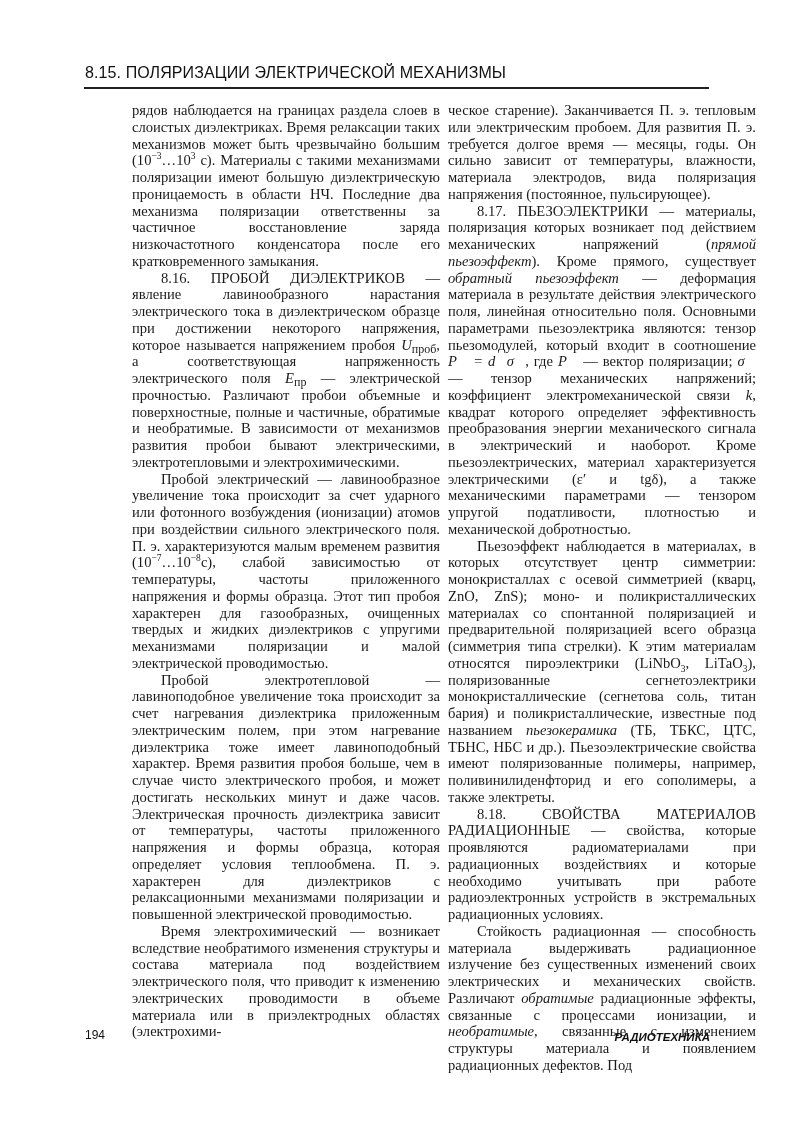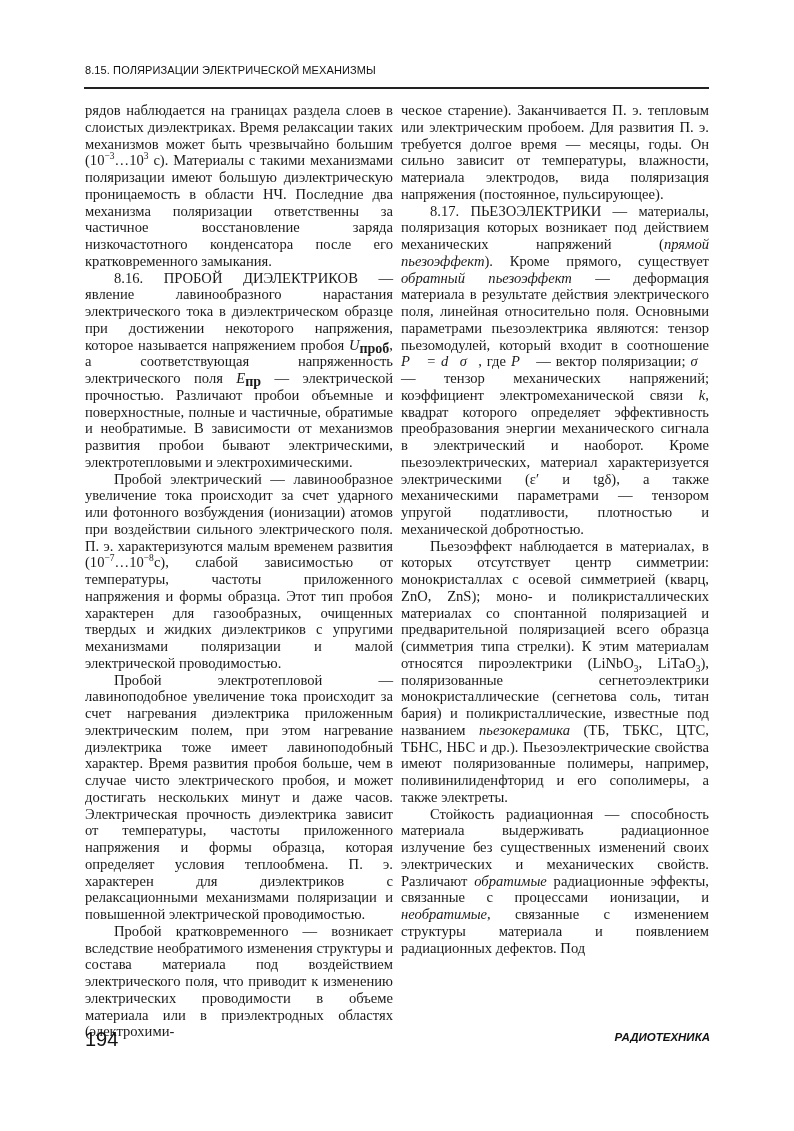--- a/index.html
+++ b/index.html
@@ -1,38 +1,38 @@
 <!DOCTYPE html>
 <html><head>
 <meta charset="utf-8">
 <style>
   html, body { margin:0; padding:0; background:#ffffff; }
   body { width:794px; height:1131px; position:relative; overflow:hidden; color:#1a1a1a; }
   .running-head {
     position:absolute; left:85px; top:64px; width:623px;
-    font-family:"Liberation Sans", sans-serif; font-size:11px; letter-spacing:0.1px;
+    font-family:"Liberation Sans", sans-serif; font-size:16px; letter-spacing:0.1px;
     color:#111;
   }
   .head-rule { position:absolute; left:84px; top:87px; width:625px; height:2px; background:#222; }
   .col {
     position:absolute; top:102px; width:308px;
     font-family:"Liberation Serif", serif; font-size:14.6px; line-height:16.75px;
-    text-align:justify; hyphens:manual;
+    text-align:justify; hyphens:manual;margin-left:47px;
   }
   .col.left { left:85px; }
   .col.right { left:401px; }
   .col p { margin:0; text-indent:0; }
   .col p.ind { text-indent:29px; }
   .col b { font-weight:normal; }
   .col i { font-style:italic; }
   sup, sub { font-size:9.5px; line-height:0; }
-  .sub { font-size:14px; font-weight:bold; vertical-align:-3px; line-height:0; }
+  .sub { font-size:12px; font-weight:normal; vertical-align:-3px; line-height:0; }
   .page-num {
     position:absolute; left:85px; top:1028px;
-    font-family:"Liberation Sans", sans-serif; font-size:20px; color:#111;
+    font-family:"Liberation Sans", sans-serif; font-size:12px; color:#111;
   }
   .journal {
     position:absolute; right:84px; top:1031px;
     font-family:"Liberation Sans", sans-serif; font-size:11.5px; font-style:italic; font-weight:bold; color:#111;
   }
 </style>
 </head>
 <body>
 
 <div class="running-head">8.15. ПОЛЯРИЗАЦИИ ЭЛЕКТРИЧЕСКОЙ МЕХАНИЗМЫ</div>
@@ -40,28 +40,29 @@
 
 <div class="col left">
   <p><span>рядов наблюдается на границах раздела слоев в слоистых диэлектриках. Время релаксации таких механизмов может быть чрезвычайно большим (10</span><sup>−3</sup><span>…10</span><sup>3</sup><span> с). Материалы с такими механизмами поляризации имеют большую диэлектрическую проницаемость в области НЧ. Последние два механизма поляризации ответственны за частичное восстановление заряда низкочастотного конденсатора после его кратковременного замыкания.</span></p>
 
   <p class="ind"><b>8.16. ПРОБОЙ ДИЭЛЕКТРИКОВ</b><span> — явление лавинообразного нарастания электрического тока в диэлектрическом образце при достижении некоторого напряжения, которое называется напряжением пробоя </span><i>U</i><span class="sub">проб</span><span>, а соответствующая напряженность электрического поля </span><i>E</i><span class="sub">пр</span><span> — электрической прочностью. Различают пробои объемные и поверхностные, полные и частичные, обратимые и необратимые. В зависимости от механизмов развития пробои бывают электрическими, электротепловыми и электрохимическими.</span></p>
 
   <p class="ind"><b>Пробой электрический</b><span> — лавинообразное увеличение тока происходит за счет ударного или фотонного возбуждения (ионизации) атомов при воздействии сильного электрического поля. П. э. характеризуются малым временем развития (10</span><sup>−7</sup><span>…10</span><sup>−8</sup><span>с), слабой зависимостью от температуры, частоты приложенного напряжения и формы образца. Этот тип пробоя характерен для газообразных, очищенных твердых и жидких диэлектриков с упругими механизмами поляризации и малой электрической проводимостью.</span></p>
 
   <p class="ind"><b>Пробой электротепловой</b><span> — лавиноподобное увеличение тока происходит за счет нагревания диэлектрика приложенным электрическим полем, при этом нагревание диэлектрика тоже имеет лавиноподобный характер. Время развития пробоя больше, чем в случае чисто электрического пробоя, и может достигать нескольких минут и даже часов. Электрическая прочность диэлектрика зависит от температуры, частоты приложенного напряжения и формы образца, которая определяет условия теплообмена. П. э. характерен для диэлектриков с релаксационными механизмами поляризации и повышенной электрической проводимостью.</span></p>
 
-  <p class="ind"><b>Пробой кратковременного</b><span> — возникает вследствие необратимого изменения структуры и состава материала под воздействием электрического поля, что приводит к изменению электрических проводимости в объеме материала или в приэлектродных областях (электрохими-</span></p>
+  <p class="ind"><b>Время электрохимический</b><span> — возникает вследствие необратимого изменения структуры и состава материала под воздействием электрического поля, что приводит к изменению электрических проводимости в объеме материала или в приэлектродных областях (электрохими-</span></p>
 </div>
 
 <div class="col right">
   <p>ческое старение). Заканчивается П. э. тепловым или электрическим пробоем. Для развития П. э. требуется долгое время — месяцы, годы. Он сильно зависит от температуры, влажности, материала электродов, вида поляризация напряжения (постоянное, пульсирующее).</p>
 
   <p class="ind"><b>8.17. ПЬЕЗОЭЛЕКТРИКИ</b><span> — материалы, поляризация которых возникает под действием механических напряжений (</span><i>прямой пьезоэффект</i><span>). Кроме прямого, существует </span><i>обратный пьезоэффект</i><span> — деформация материала в результате действия электрического поля, линейная относительно поля. Основными параметрами пьезоэлектрика являются: тензор пьезомодулей, который входит в соотношение </span><i>P⃗ = d⃗σ⃗</i><span>, где </span><i>P⃗</i><span> — вектор поляризации; </span><i>σ⃗</i><span> — тензор механических напряжений; коэффициент электромеханической связи </span><i>k</i><span>, квадрат которого определяет эффективность преобразования энергии механического сигнала в электрический и наоборот. Кроме пьезоэлектрических, материал характеризуется электрическими (ε′ и tgδ), а также механическими параметрами — тензором упругой податливости, плотностью и механической добротностью.</span></p>
 
   <p class="ind"><span>Пьезоэффект наблюдается в материалах, в которых отсутствует центр симметрии: монокристаллах с осевой симметрией (кварц, ZnO, ZnS); моно- и поликристаллических материалах со спонтанной поляризацией и предварительной поляризацией всего образца (симметрия типа стрелки). К этим материалам относятся пироэлектрики (LiNbO</span><sub>3</sub><span>, LiTaO</span><sub>3</sub><span>), поляризованные сегнетоэлектрики монокристаллические (сегнетова соль, титан бария) и поликристаллические, известные под названием </span><i>пьезокерамика</i><span> (ТБ, ТБКС, ЦТС, ТБНС, НБС и др.). Пьезоэлектрические свойства имеют поляризованные полимеры, например, поливинилиденфторид и его сополимеры, а также электреты.</span></p>
 
+  <p class="ind"><b>8.18. СВОЙСТВА МАТЕРИАЛОВ РАДИАЦИОННЫЕ</b><span> — свойства, которые проявляются радиоматериалами при радиационных воздействиях и которые необходимо учитывать при работе радиоэлектронных устройств в экстремальных радиационных условиях.</span></p>
 
   <p class="ind"><b>Стойкость радиационная</b><span> — способность материала выдерживать радиационное излучение без существенных изменений своих электрических и механических свойств. Различают </span><i>обратимые</i><span> радиационные эффекты, связанные с процессами ионизации, и </span><i>необратимые</i><span>, связанные с изменением структуры материала и появлением радиационных дефектов. Под</span></p>
 </div>
 
 <div class="page-num">194</div>
 <div class="journal">РАДИОТЕХНИКА</div>
 
 </body></html>

